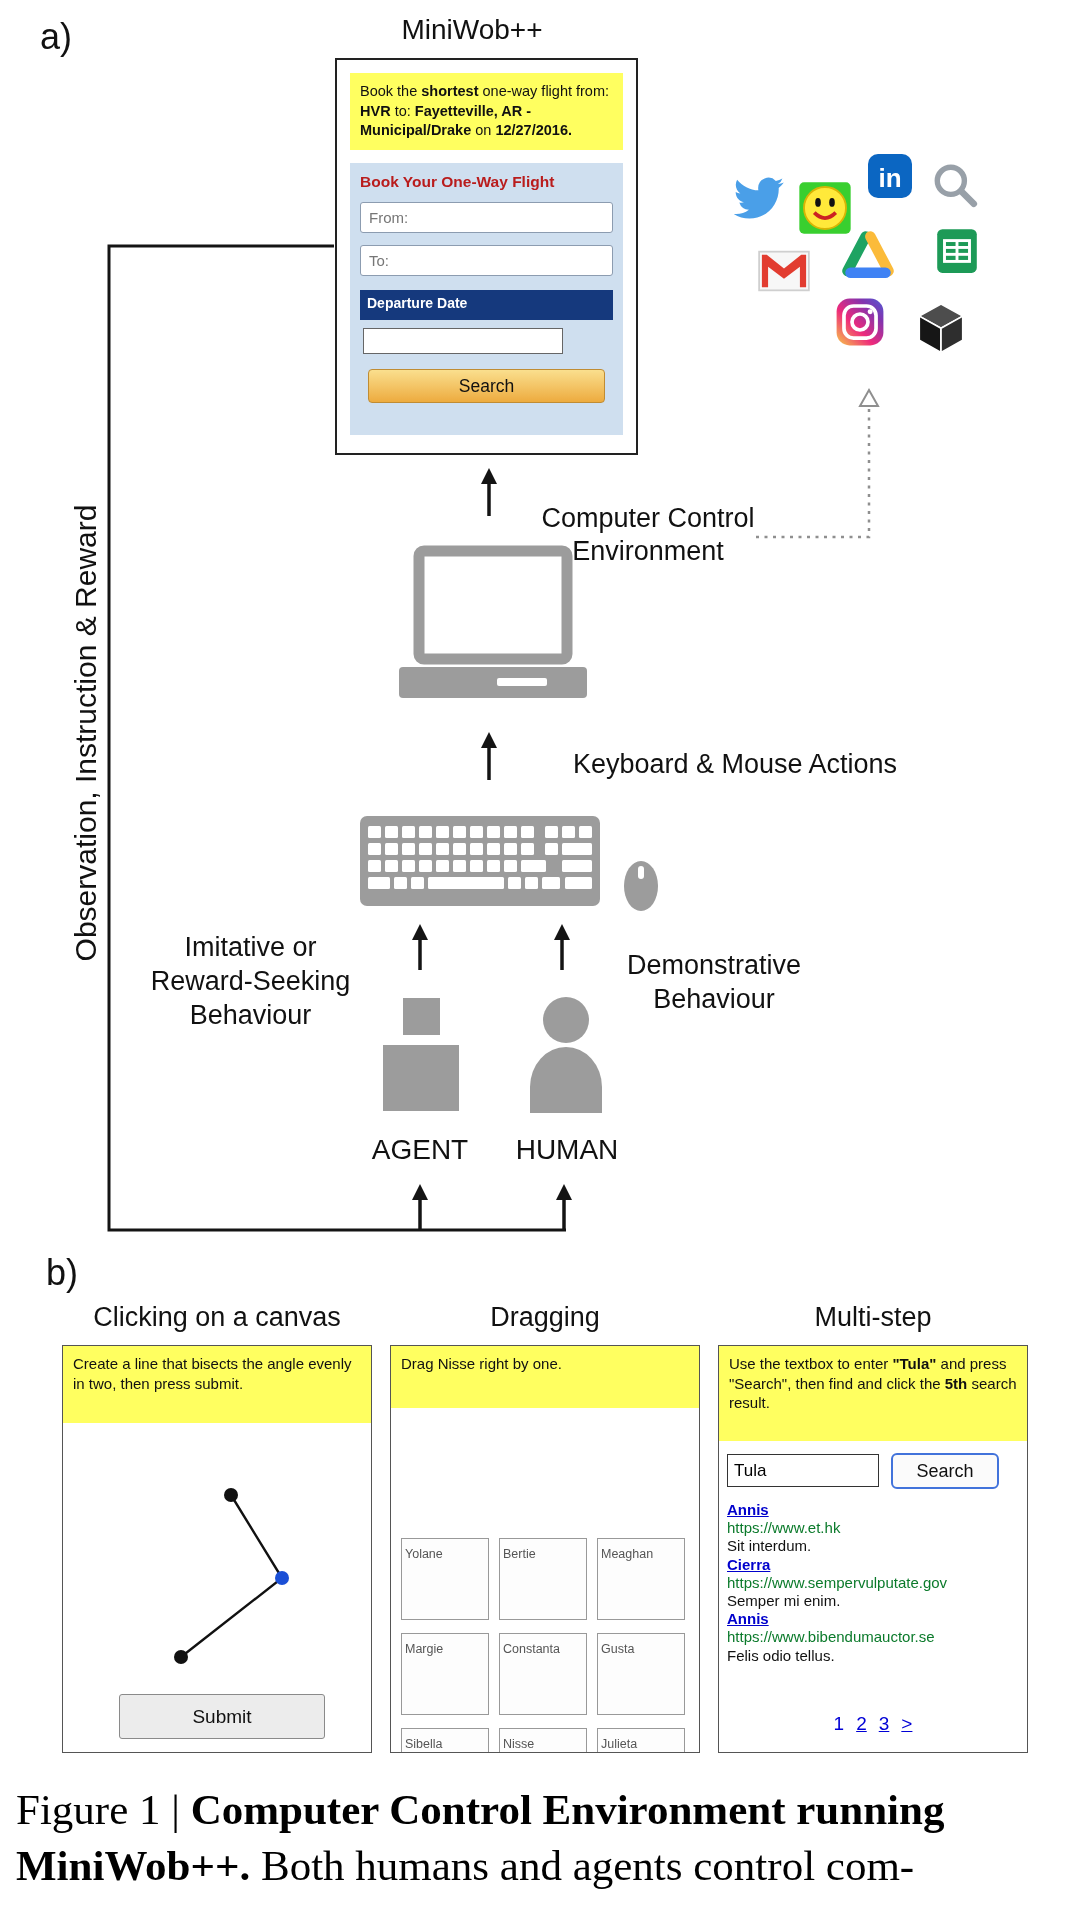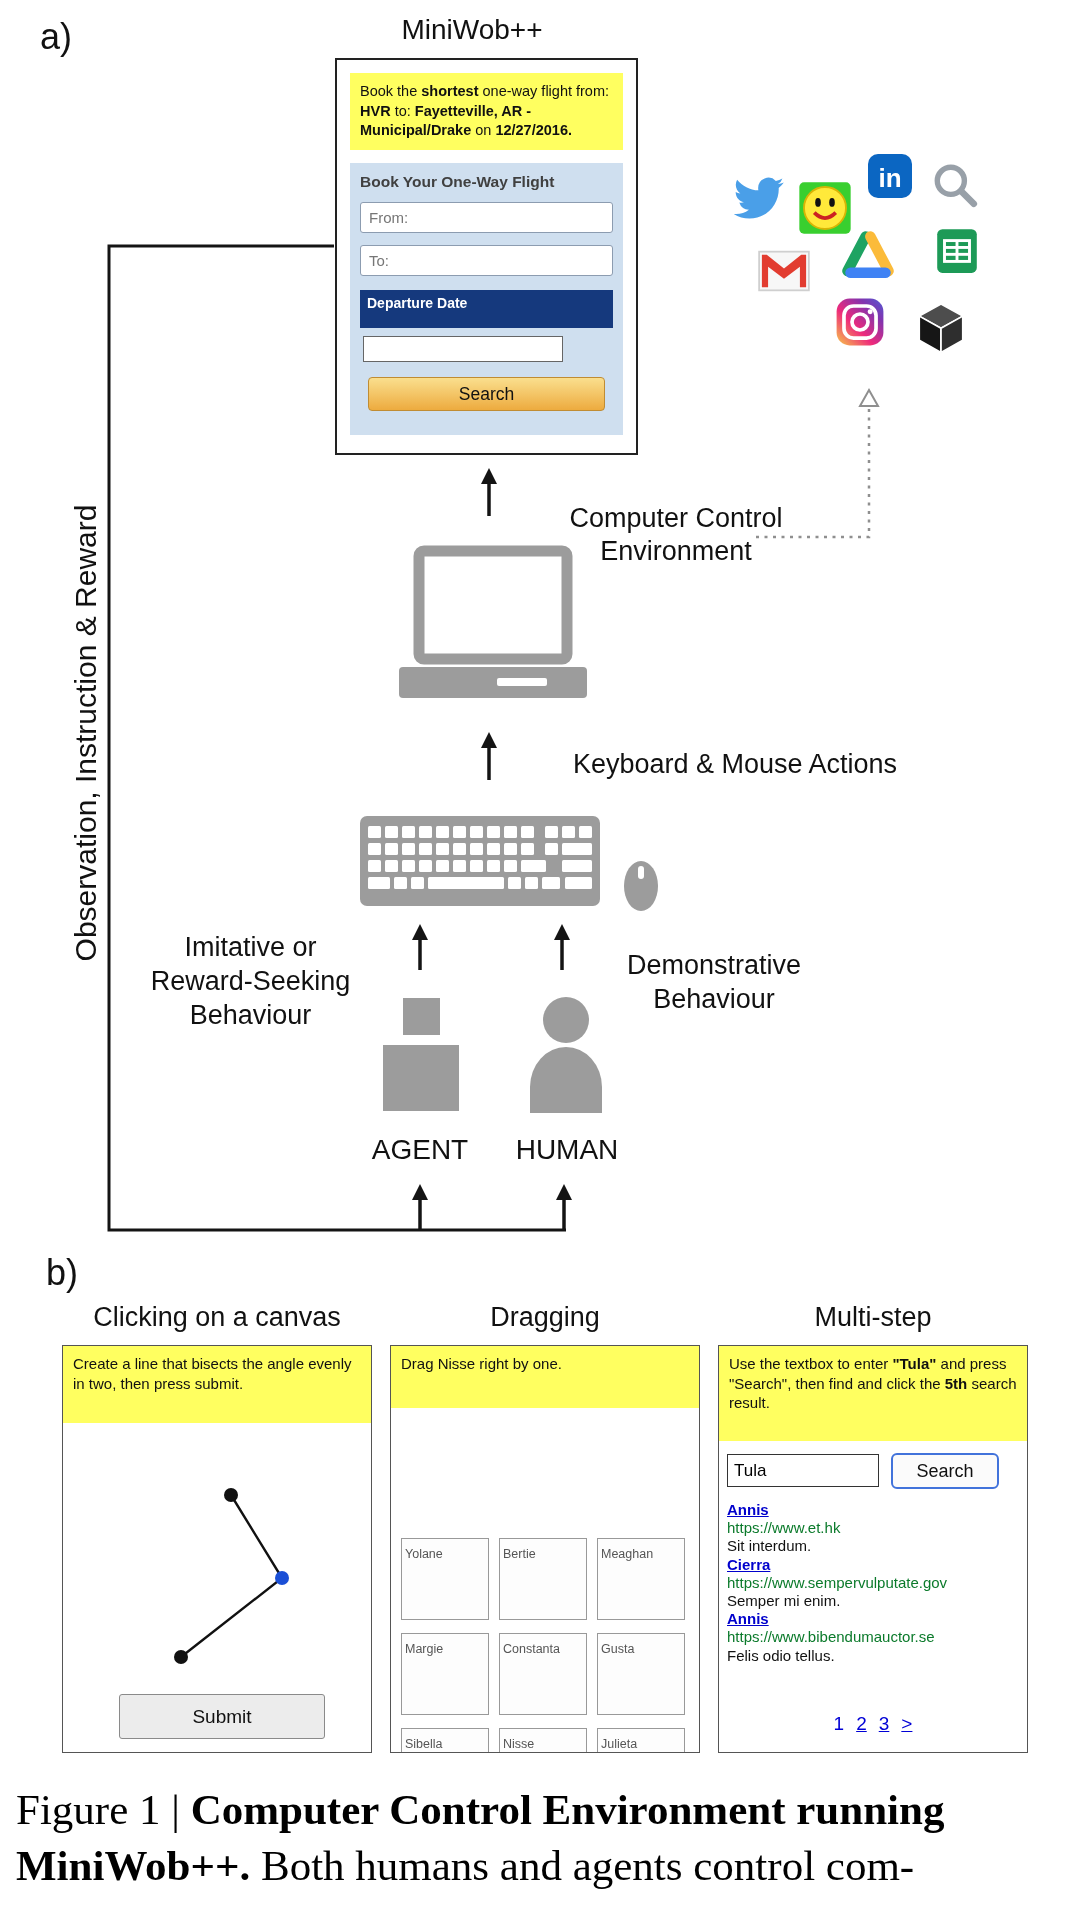--- a/index.html
+++ b/index.html
@@ -11,26 +11,26 @@
 
   
   .big-label{font-size:36px;color:#111;}
   .miniwob-title{font-size:28px;color:#111;}
 
   .flight{position:absolute;left:335px;top:58px;width:303px;height:397px;
           border:2px solid #222;background:#fff;box-sizing:border-box;padding:13px;}
   .f-instr{background:#ffff60;padding:9px 10px;font-size:14.5px;line-height:19.5px;
            color:#111;min-height:59px;box-sizing:content-box;}
   .f-form{background:#cfdfef;margin-top:13px;padding:10px;height:252px;}
-  .f-title{font-size:15.5px;font-weight:bold;color:#404040;margin-bottom:11px;}
+  .f-title{font-size:15.5px;font-weight:bold;color:#b91c1c;margin-bottom:11px;}
   .f-input{display:block;width:100%;height:31px;box-sizing:border-box;border:1px solid #8c9cb0;
            border-radius:3px;font-size:15px;padding:0 8px;margin-bottom:12px;
            font-family:"Liberation Sans",sans-serif;background:#fff;}
   .f-input::placeholder{color:#767676;}
-  .f-dep{margin-top:14px;height:38px;line-height:26px;background:#15397d;color:#fff;
+  .f-dep{margin-top:14px;height:30px;line-height:26px;background:#15397d;color:#fff;
          font-size:14px;font-weight:bold;padding-left:7px;}
   .f-depinput{display:block;width:200px;height:26px;border:1px solid #666;margin:8px 0 0 3px;
               background:#fff;box-sizing:border-box;}
   .f-search{display:block;margin:15px auto 0 auto;width:94%;height:34px;font-size:17.5px;
             background:linear-gradient(#fadf8e,#edab3f);border:1px solid #c08c33;border-radius:4px;
             font-family:"Liberation Sans",sans-serif;color:#111;}
 
   .diag-label{font-size:27px;line-height:33px;color:#111;}
   .rotated{position:absolute;left:86px;top:733px;transform:translate(-50%,-50%) rotate(-90deg);
            white-space:nowrap;font-size:30px;color:#111;}
@@ -262,21 +262,21 @@
     </svg>
   </span>
   <span class="icon" style="left:912px;top:298px;">
     <svg width="58" height="58" viewBox="0 0 24 24">
       <polygon points="12,2.5 21,7.5 12,12.5 3,7.5" fill="#4d4d4d" stroke="#fff" stroke-width="0.7"></polygon>
       <polygon points="3,7.5 12,12.5 12,22.5 3,17.5" fill="#161616" stroke="#fff" stroke-width="0.7"></polygon>
       <polygon points="21,7.5 12,12.5 12,22.5 21,17.5" fill="#2e2e2e" stroke="#fff" stroke-width="0.7"></polygon>
     </svg>
   </span>
 
-  <div class="abs center diag-label" style="left:526px;top:502px;width:300px;">
+  <div class="abs center diag-label" style="left:498px;top:502px;width:300px;">
     <div>Computer Control</div>
     <div>Environment</div>
   </div>
   <div class="abs center diag-label" style="left:520px;top:748px;width:430px;">Keyboard &amp; Mouse Actions</div>
   <div class="abs center diag-label" style="left:98px;top:930px;width:305px;line-height:34px;">
     <div>Imitative or</div>
     <div>Reward-Seeking</div>
     <div>Behaviour</div>
   </div>
   <div class="abs center diag-label" style="left:564px;top:948px;width:300px;line-height:34px;">

